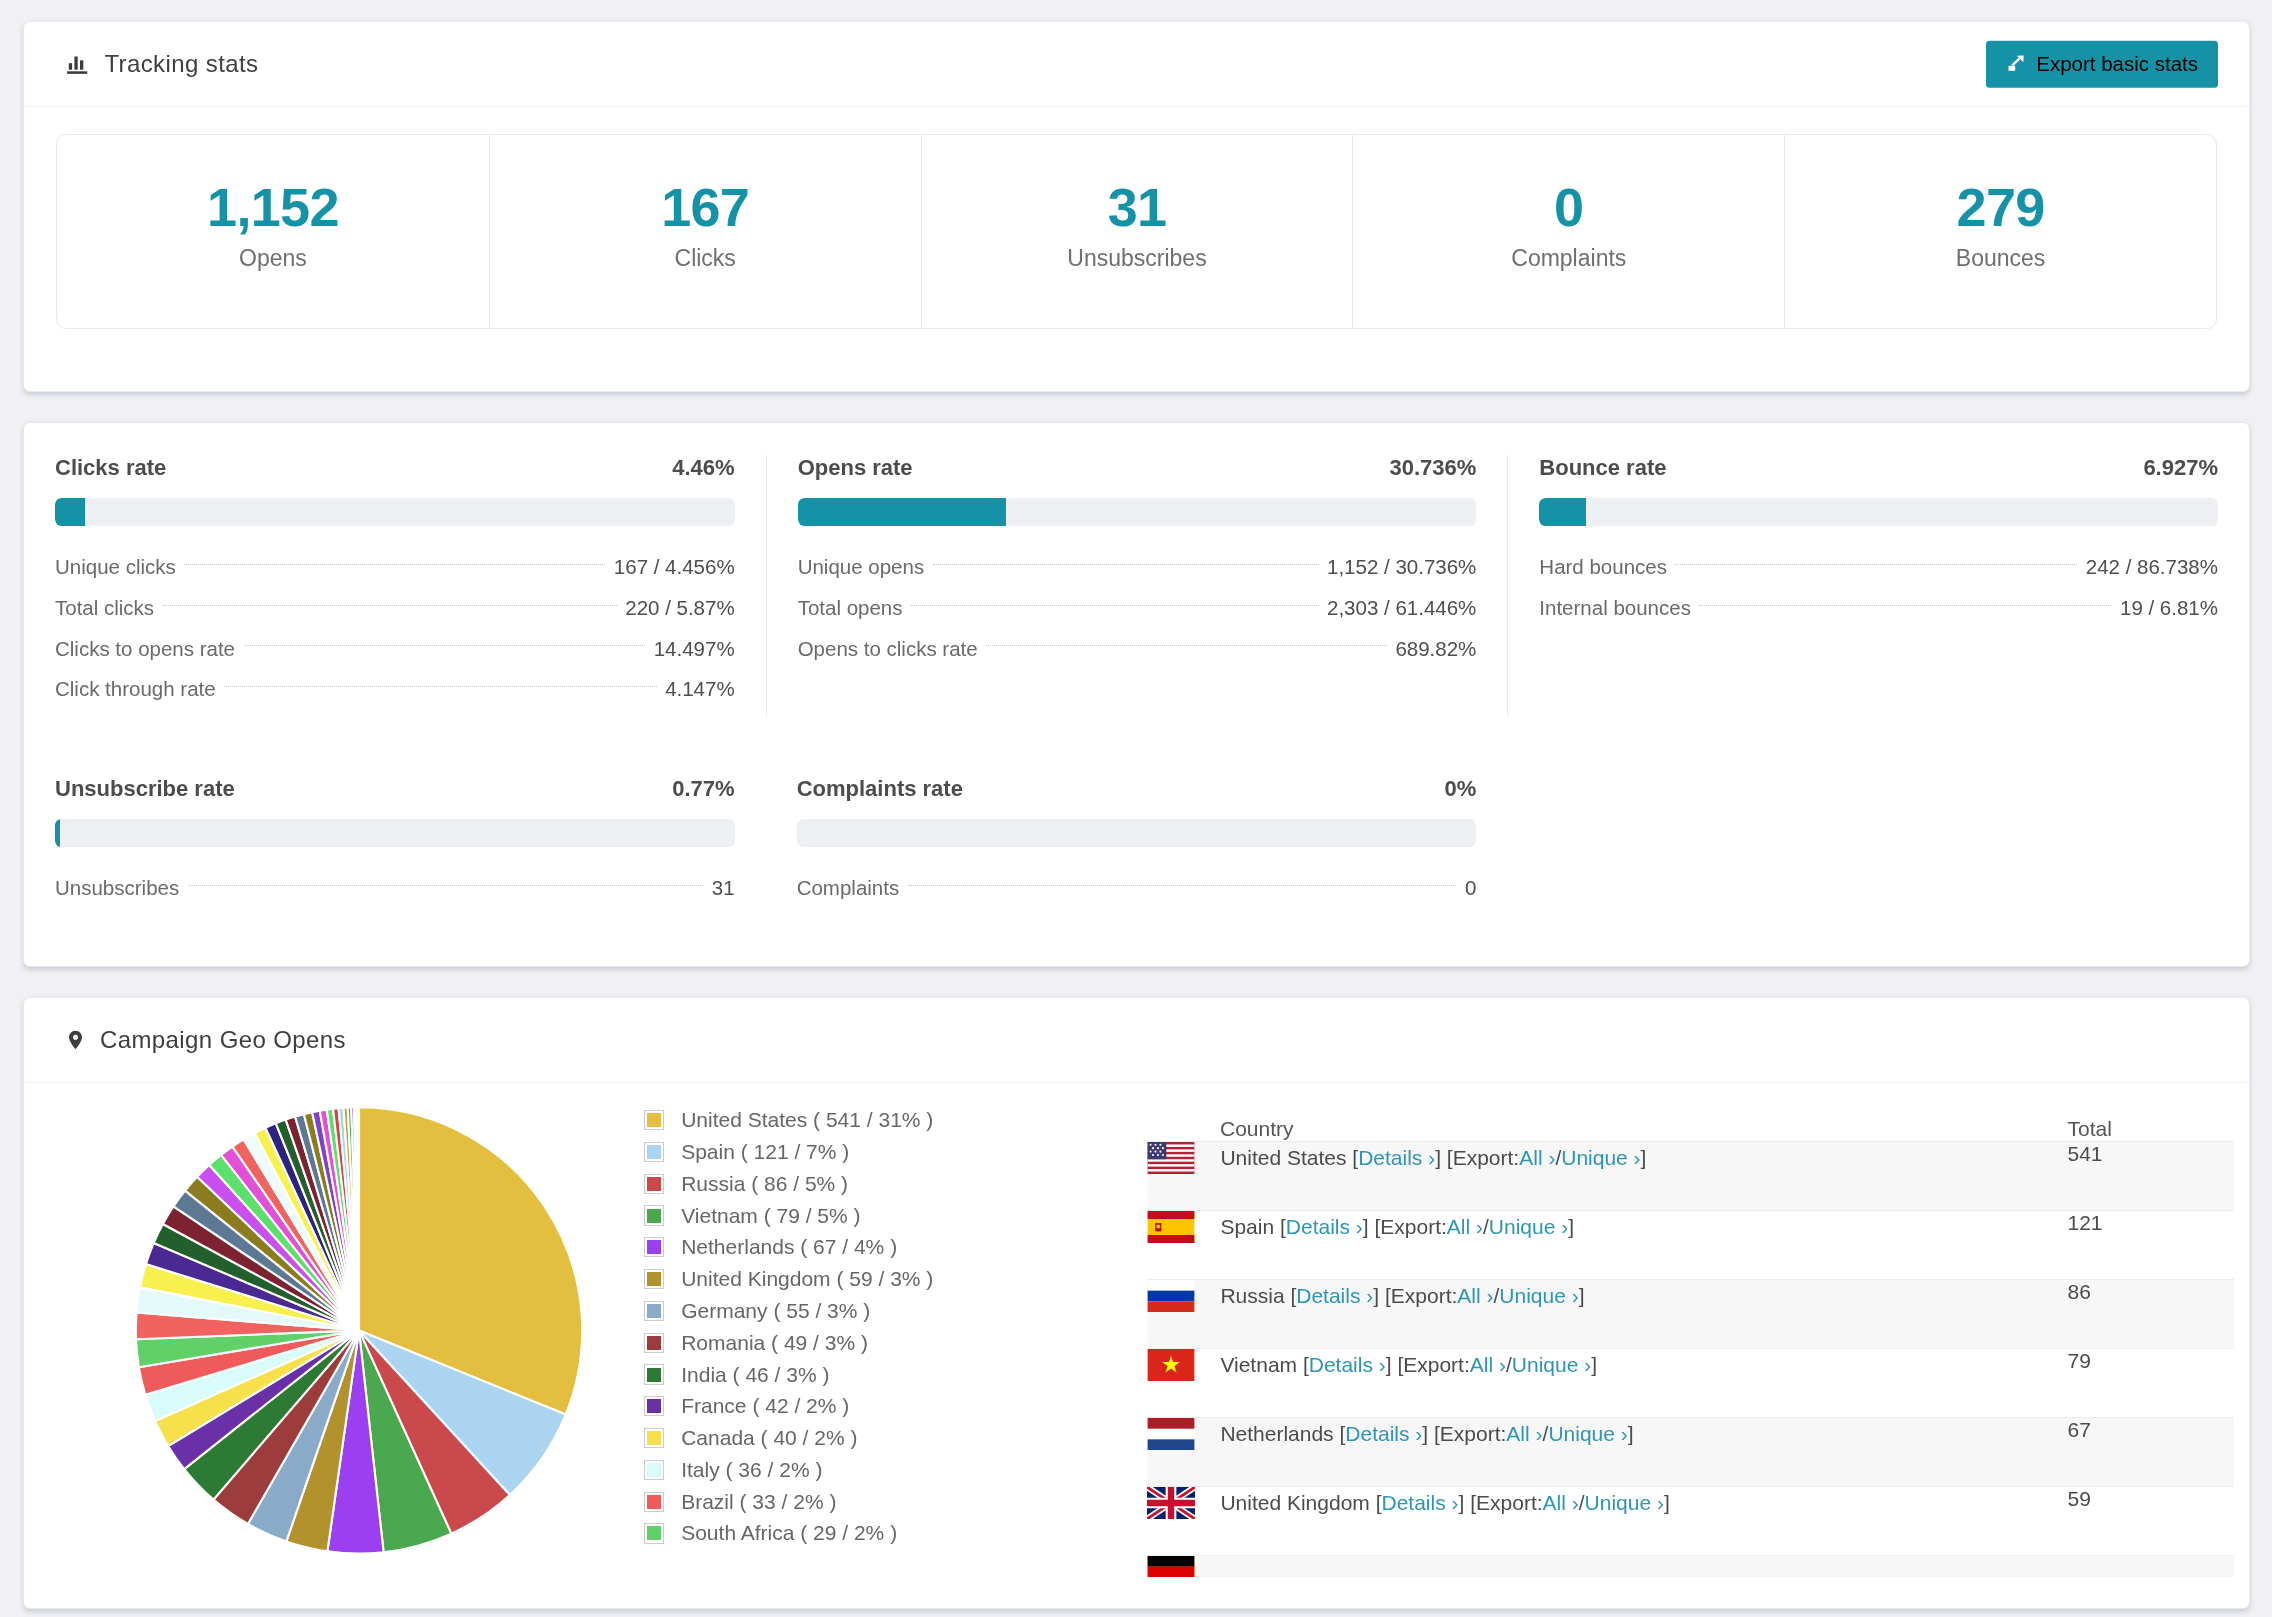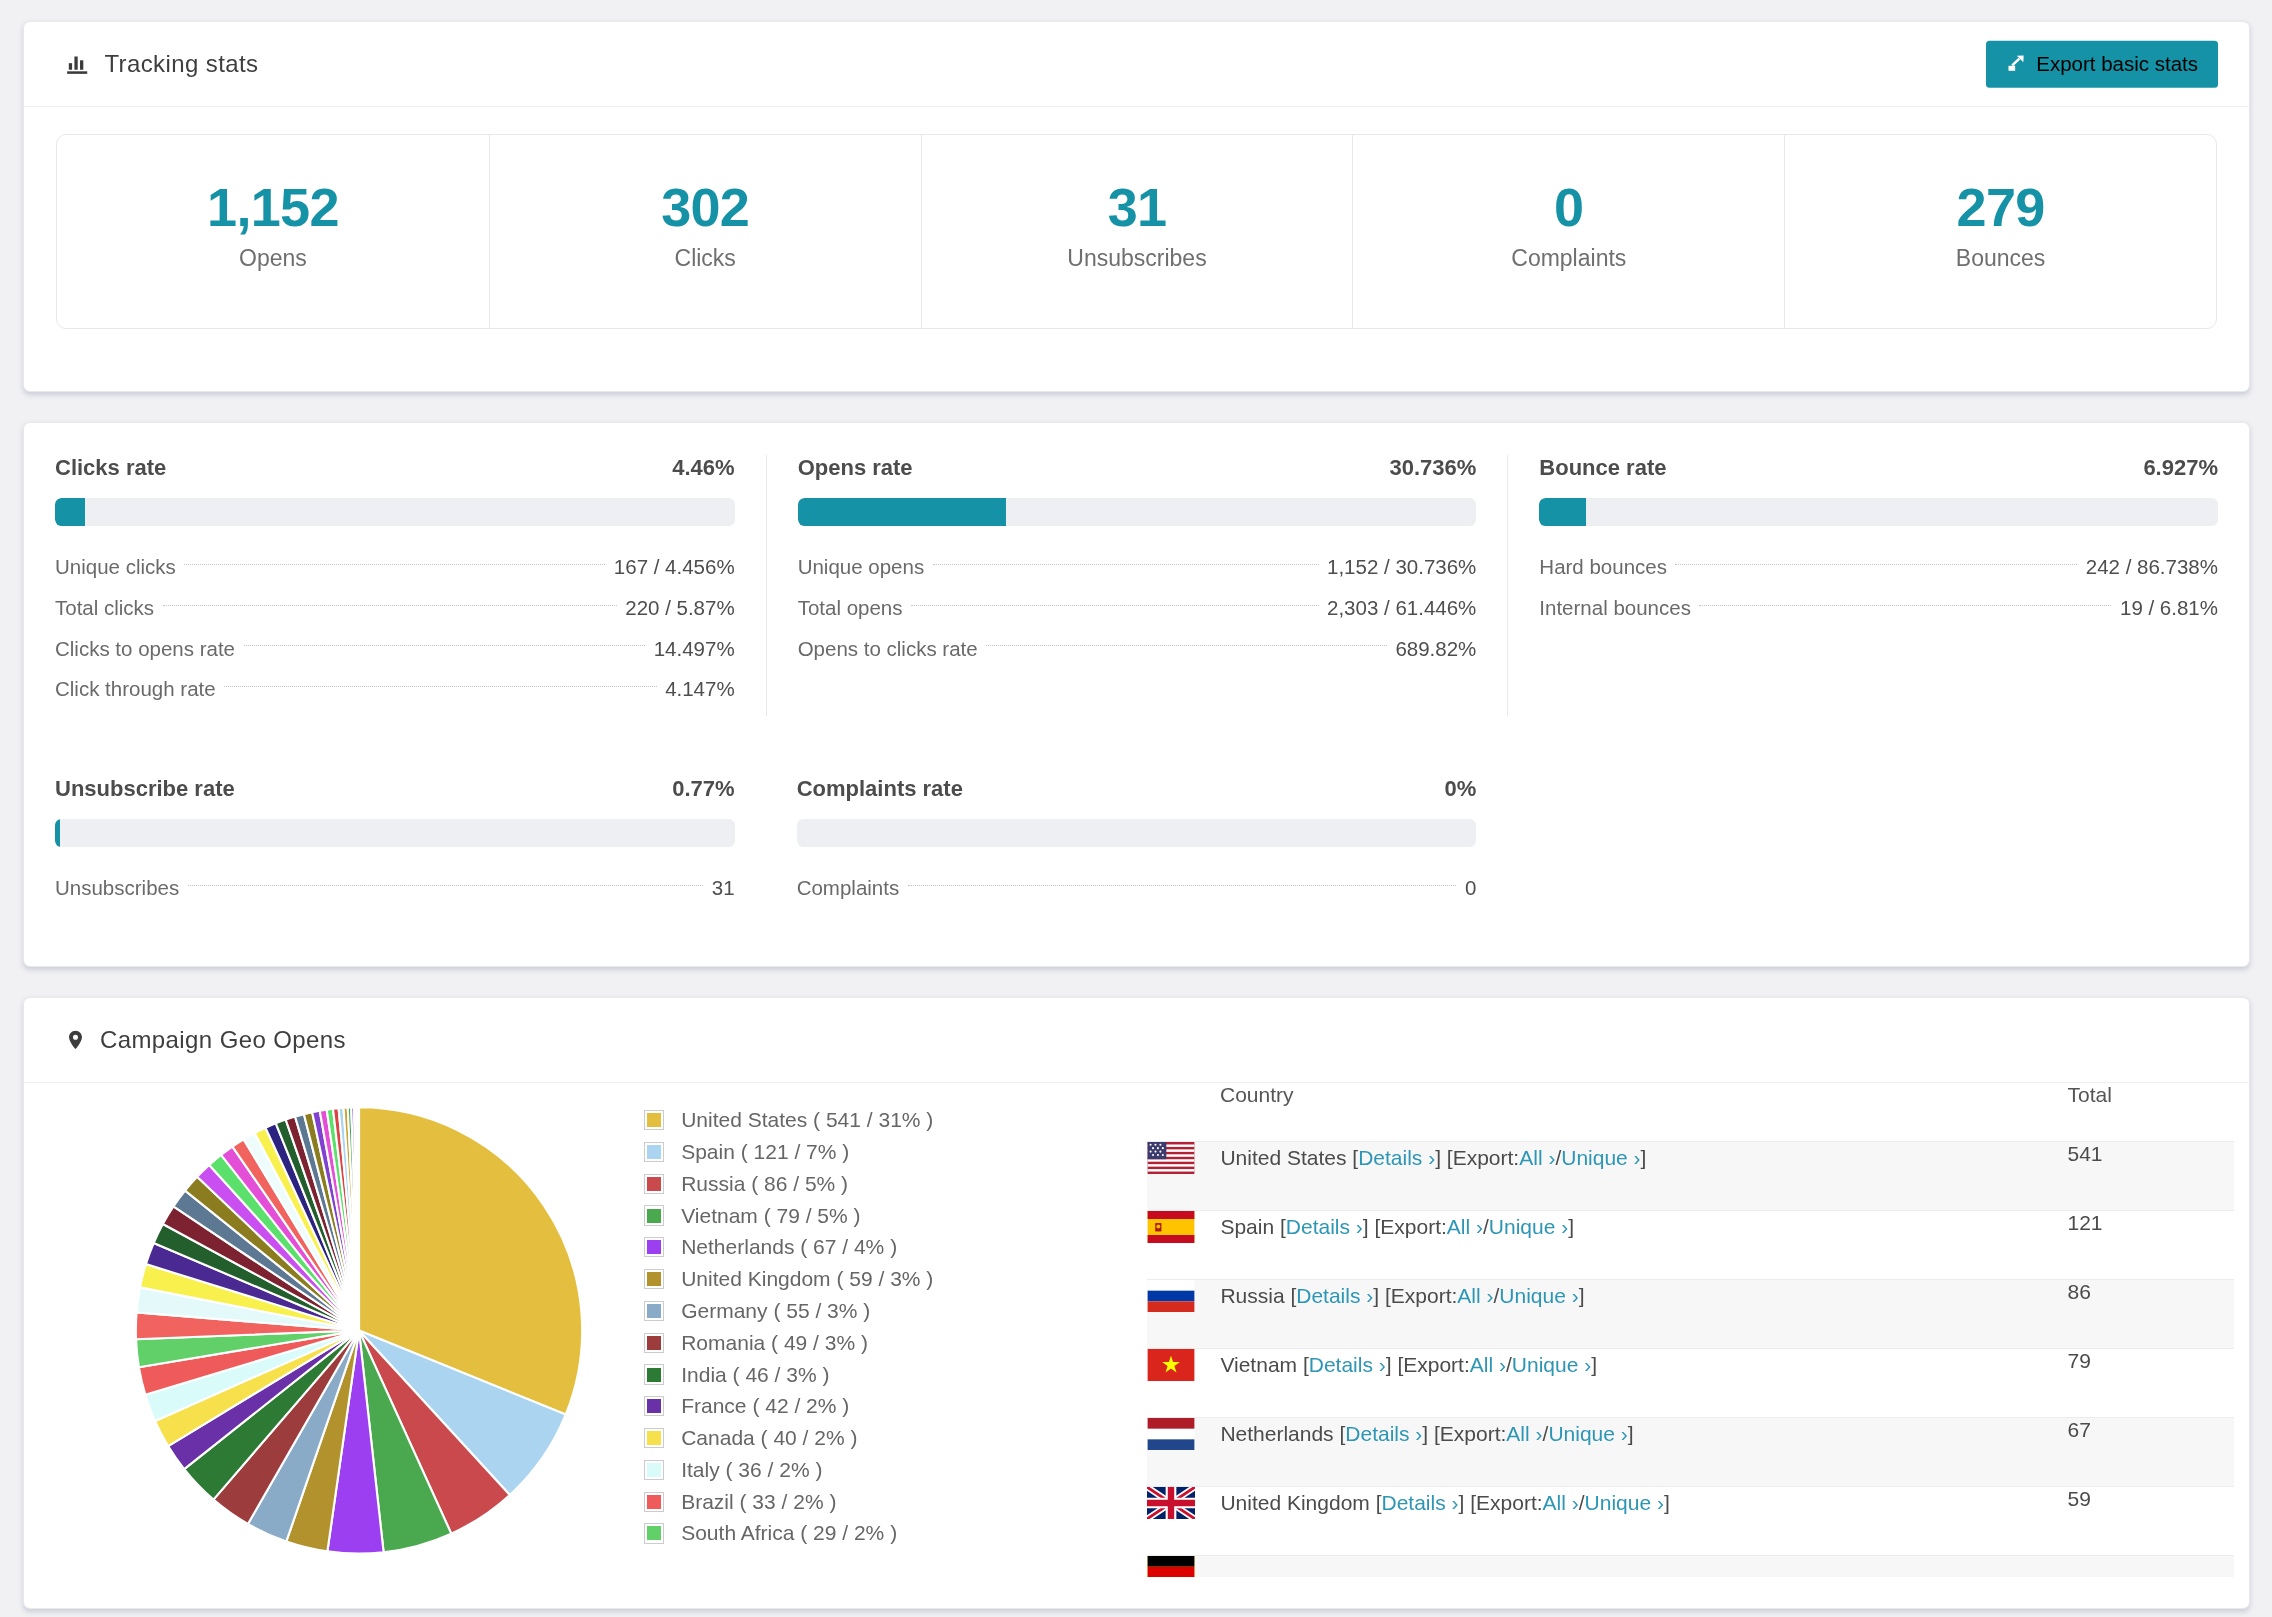--- a/index.html
+++ b/index.html
@@ -64,21 +64,21 @@
   .card.geo{margin-top:30px;height:610px;overflow:hidden}
   .geo-content{display:flex;height:494px}
   .pie-wrap{flex:none;width:606px;padding:20px 0 0 109px;box-sizing:border-box}
   .legend{flex:none;width:503px;padding-top:25.4px;margin-left:14px;box-sizing:border-box}
   .legend-item{display:flex;align-items:center;margin-bottom:7.8px}
   .swatch{width:14px;height:14px;border:0.7px solid #cccccc;background:#fff;padding:2.1px;margin-right:17px;flex:none}
   .swatch > div{width:100%;height:100%}
   .legend-label{font-size:21px;color:#666}
   
   .table-wrap{flex:1;overflow:hidden;height:494px;margin-right:15.5px}
-  .t-head{display:flex;align-items:flex-start;height:58px;color:#555;font-size:21px}
+  .t-head{display:flex;align-items:flex-end;height:58px;color:#555;font-size:21px}
   .t-head .t-country{padding-left:73px}
   .t-country{flex:1}
   .t-total{width:166px;flex:none}
   .t-row{display:flex;align-items:flex-start;height:68px;font-size:21px;color:#4b4b4b;border-top:0.7px solid #ececee}
   .t-row.odd{background:#f7f7f8}
   .t-row .t-country{display:flex;align-items:center;padding-left:0}
   .flag{width:48px;height:32px;margin-right:25.4px;flex:none;display:block}
   .flag svg{width:48px;height:32px;display:block}
   .tlink{color:#2d96b5;text-decoration:none;cursor:pointer}
   .plain{color:#4b4b4b}
@@ -109,21 +109,21 @@
         </span>
         <span>Export basic stats</span>
       </button>
     </div>
     <div class="statbox" id="statbox">
         <div class="stat-cell">
           <div class="stat-value">1,152</div>
           <div class="stat-label">Opens</div>
         </div>
         <div class="stat-cell">
-          <div class="stat-value">302</div>
+          <div class="stat-value">167</div>
           <div class="stat-label">Clicks</div>
         </div>
         <div class="stat-cell">
           <div class="stat-value">31</div>
           <div class="stat-label">Unsubscribes</div>
         </div>
         <div class="stat-cell">
           <div class="stat-value">0</div>
           <div class="stat-label">Complaints</div>
         </div>

